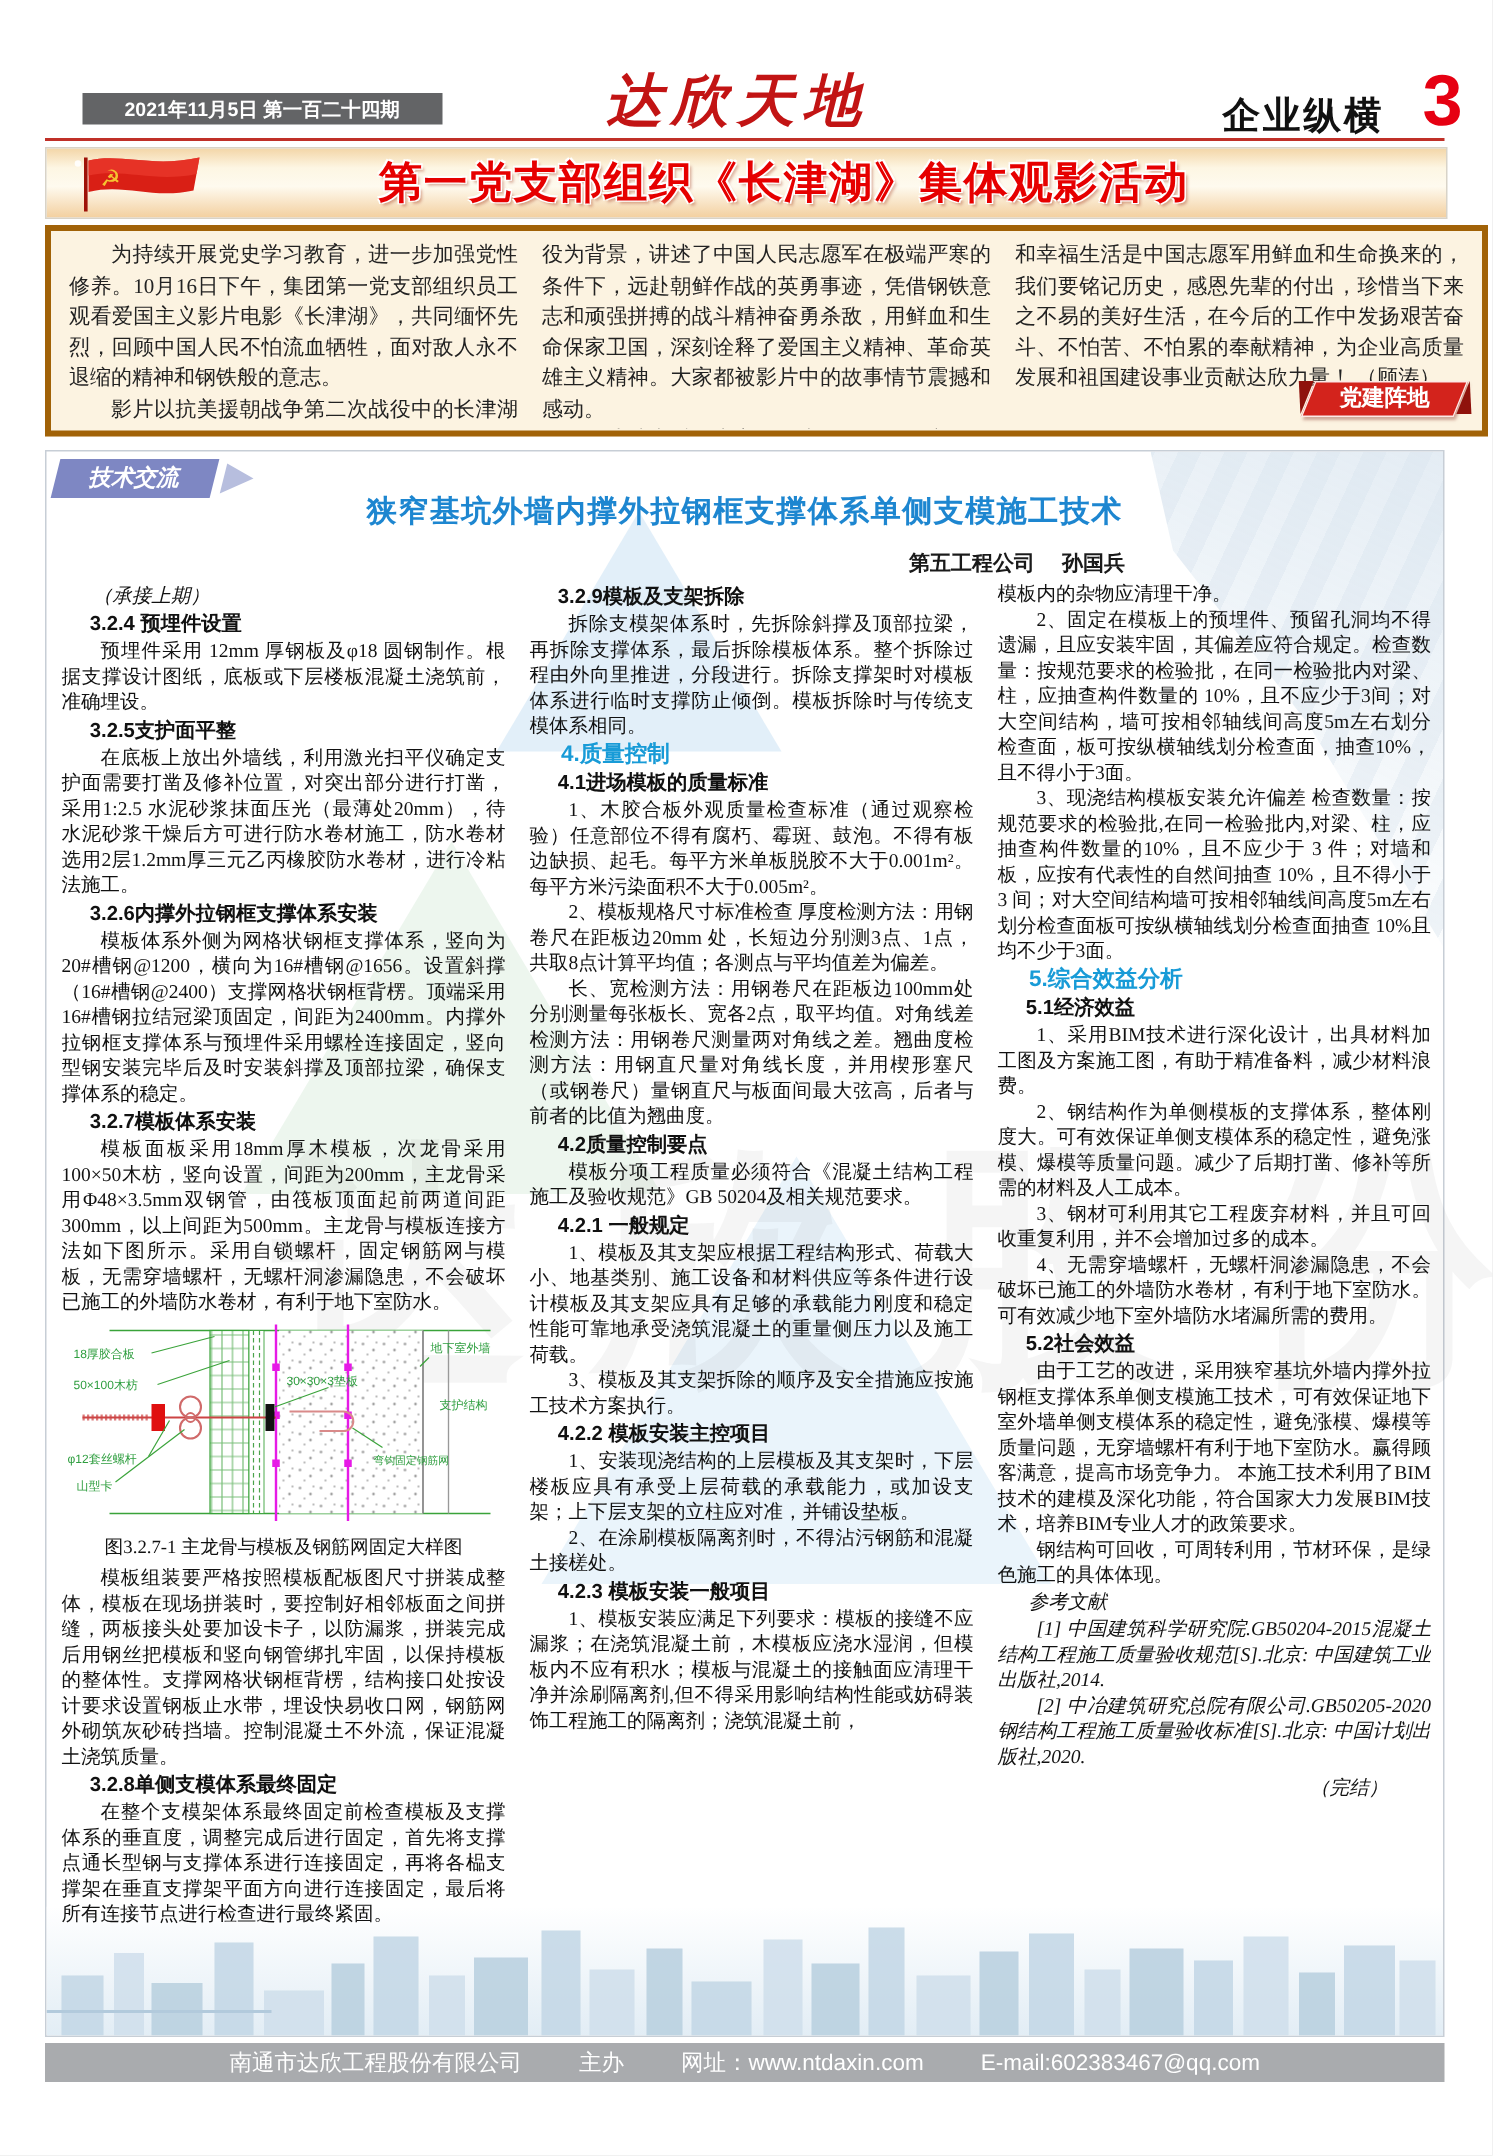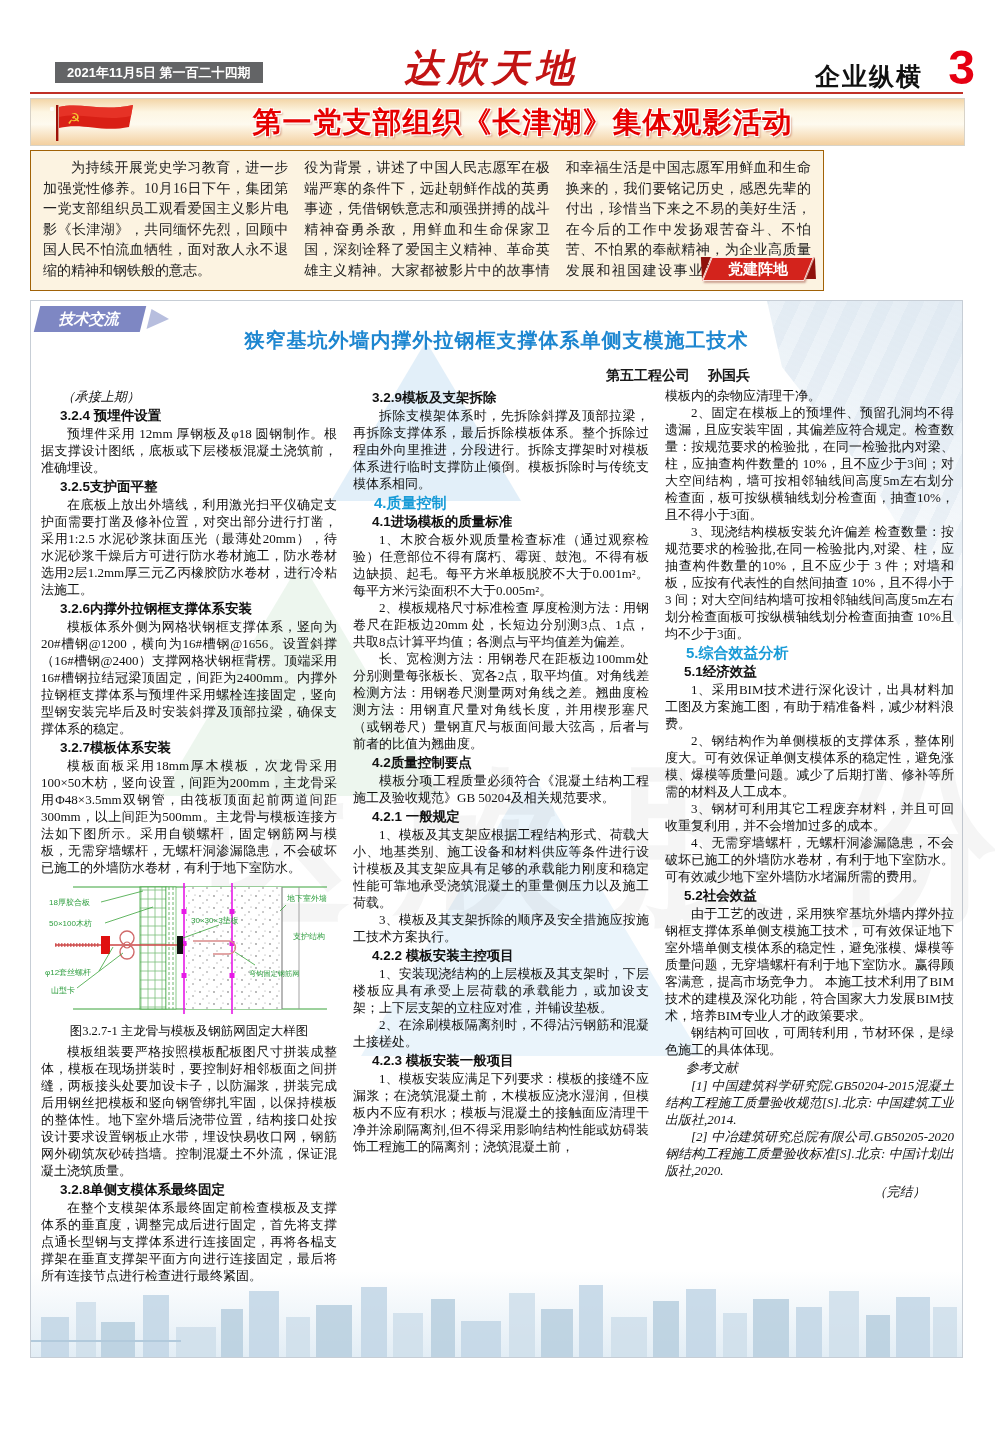--- a/index.html
+++ b/index.html
@@ -1,40 +1,40 @@
 <!DOCTYPE html>
 <html><head>
 <meta charset="utf-8">
 <style>
   html,body{margin:0;padding:0;background:#e8e8e8;}
   .page{position:relative;width:995px;height:1437px;background:#ffffff;overflow:hidden;
         font-family:"Liberation Serif","DejaVu Serif",serif;color:#1a1a1a;}
   
   .date-box{position:absolute;left:55px;top:62px;background:#636466;color:#fff;
             font-family:"Liberation Sans","DejaVu Sans",sans-serif;font-weight:bold;
-            font-size:13px;line-height:21px;padding:0 12px;}
+            font-size:13px;line-height:21px;padding:0 28px;}
   .masthead{position:absolute;left:0;right:12px;top:48px;text-align:center;color:#c21414;
             font-size:38px;font-weight:bold;font-style:italic;letter-spacing:6px;line-height:40px;}
   .section-label{position:absolute;right:72px;top:60px;font-size:25px;font-weight:bold;
                  letter-spacing:2px;color:#111;}
   .page-number{position:absolute;right:20px;top:44px;font-size:48px;font-weight:bold;
                color:#e60012;font-family:"Liberation Sans","DejaVu Sans",sans-serif;line-height:48px;}
   .red-rule{position:absolute;left:30px;top:92px;width:933px;height:2px;background:#c03028;}
   
   .banner{position:absolute;left:30px;top:98px;width:933px;height:46px;border:1px solid #d8d3c8;
           background:linear-gradient(180deg,#f3d6a8 0%,#fdf6e3 28%,#fefaef 55%,#f3d0a0 100%);}
   .banner-flag{position:absolute;left:12px;top:2px;}
   .banner-title{position:absolute;left:110px;right:60px;top:0;height:46px;line-height:46px;
                 text-align:center;font-family:Liberation Serif, serif;
                 font-weight:bold;font-size:29px;color:#e60000;letter-spacing:1px;
                 text-shadow:-1px -1px 0 #fff,1px -1px 0 #fff,-1px 1px 0 #fff,1px 1px 0 #fff,2px 2px 2px rgba(150,30,0,.35);
                 white-space:nowrap;overflow:hidden;}
   
-  .party-box{position:absolute;left:30px;top:150px;width:794px;height:141px;background:#fcf3e1;
-             border:1px solid #a16207;box-sizing:border-box;}
+  .party-box{position:absolute;left:30px;top:150px;width:962px;height:141px;background:#fcf3e1;
+             border:4px solid #a16207;box-sizing:border-box;}
   .party-cols{display:flex;gap:16px;padding:7px 12px;height:125px;overflow:hidden;}
   .party-col{flex:1;font-size:14px;line-height:20.5px;text-align:justify;color:#222;overflow:hidden;}
   .party-badge{position:absolute;right:14px;bottom:9px;background:#d3231c;color:#fff;
                font-family:"Liberation Sans","DejaVu Sans",sans-serif;font-weight:bold;
                font-size:15px;line-height:20px;padding:1px 20px;transform:skewX(-22deg);
                border:1px solid #fce9e6;box-shadow:2px 2px 2px rgba(120,20,10,.35);}
   .party-badge::before{content:"";position:absolute;left:-12px;top:-1px;border-top:22px solid #8f120c;
                border-left:10px solid transparent;}
   .party-badge::after{content:"";position:absolute;right:-12px;top:-1px;border-bottom:22px solid #8f120c;
                border-right:10px solid transparent;}
@@ -217,21 +217,21 @@
           <text x="2" y="94">φ12套丝螺杆</text>
           <text x="8" y="112">山型卡</text>
           <text x="148" y="42">30×30×3垫板</text>
           <text x="244" y="20">地下室外墙</text>
           <text x="250" y="58">支护结构</text>
           <text x="206" y="95" font-size="7.2">弯钩固定钢筋网</text>
         </g>
       </svg>
       <div class="fig-caption">图3.2.7-1 主龙骨与模板及钢筋网固定大样图</div>
     </div>
-        <div class="blk p">模板组装要严格按照模板配板图尺寸拼装成整体，模板在现场拼装时，要控制好相邻板面之间拼缝，两板接头处要加设卡子，以防漏浆，拼装完成后用钢丝把模板和竖向钢管绑扎牢固，以保持模板的整体性。地下室外墙后浇带位置，结构接口处按设计要求设置钢板止水带，埋设快易收口网，钢筋网外砌筑灰砂砖挡墙。控制混凝土不外流，保证混凝土浇筑质量。</div>
+        <div class="blk p">模板组装要严格按照模板配板图尺寸拼装成整体，模板在现场拼装时，要控制好相邻板面之间拼缝，两板接头处要加设卡子，以防漏浆，拼装完成后用钢丝把模板和竖向钢管绑扎牢固，以保持模板的整体性。支撑网格状钢框背楞，结构接口处按设计要求设置钢板止水带，埋设快易收口网，钢筋网外砌筑灰砂砖挡墙。控制混凝土不外流，保证混凝土浇筑质量。</div>
         <div class="blk h">3.2.8单侧支模体系最终固定</div>
         <div class="blk p">在整个支模架体系最终固定前检查模板及支撑体系的垂直度，调整完成后进行固定，首先将支撑点通长型钢与支撑体系进行连接固定，再将各榀支撑架在垂直支撑架平面方向进行连接固定，最后将所有连接节点进行检查进行最终紧固。</div>
       </div>
     <div class="tcol" id="tech-col-1">
         <div class="blk h">3.2.9模板及支架拆除</div>
         <div class="blk p">拆除支模架体系时，先拆除斜撑及顶部拉梁，再拆除支撑体系，最后拆除模板体系。整个拆除过程由外向里推进，分段进行。拆除支撑架时对模板体系进行临时支撑防止倾倒。模板拆除时与传统支模体系相同。</div>
         <div class="blk hb">4.质量控制</div>
         <div class="blk h">4.1进场模板的质量标准</div>
         <div class="blk p">1、木胶合板外观质量检查标准（通过观察检验）任意部位不得有腐朽、霉斑、鼓泡。不得有板边缺损、起毛。每平方米单板脱胶不大于0.001m²。每平方米污染面积不大于0.005m²。</div>
         <div class="blk p">2、模板规格尺寸标准检查 厚度检测方法：用钢卷尺在距板边20mm 处，长短边分别测3点、1点，共取8点计算平均值；各测点与平均值差为偏差。</div>
@@ -299,14 +299,20 @@
           <rect x="765" y="36" width="26" height="50" fill="#c2d6e6"></rect>
         <rect x="798" y="20" width="30" height="66" fill="#cfdfeb"></rect>
           <rect x="835" y="44" width="24" height="42" fill="#b8cfdf"></rect>
         <rect x="865" y="26" width="34" height="60" fill="#c2d6e6"></rect>
           <rect x="902" y="36" width="24" height="50" fill="#cfdfeb"></rect>
         <line x1="0" y1="70" x2="150" y2="70" stroke="#a9c4d8" stroke-width="2"></line>
       </g>
     </svg>
   </div>
 
+  <div class="footer-bar">
+    <span>南通市达欣工程股份有限公司</span>
+    <span>主办</span>
+    <span>网址：www.ntdaxin.com</span>
+    <span>E-mail:602383467@qq.com</span>
+  </div>
 
 </div>
 
 </body></html>

